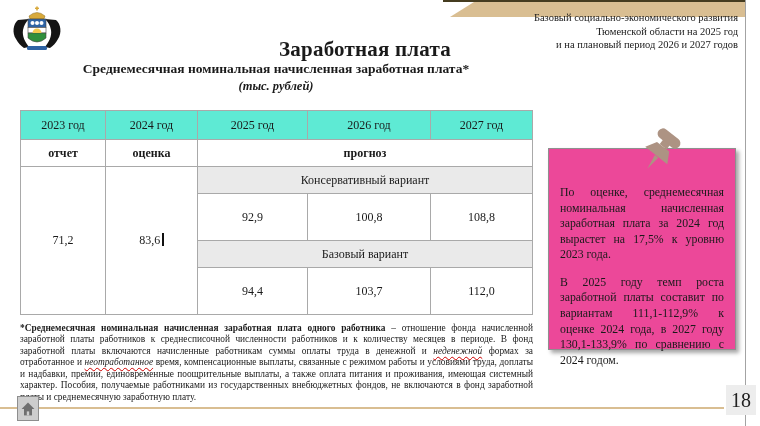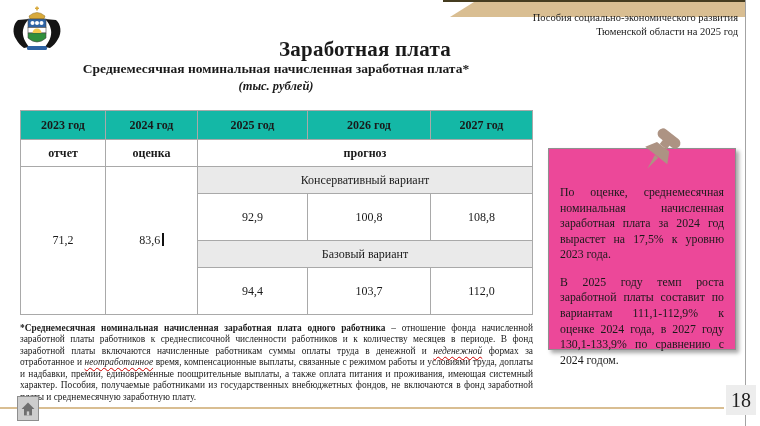--- a/index.html
+++ b/index.html
@@ -20,21 +20,21 @@
   .corner-note{position:absolute;top:11px;right:22px;width:320px;text-align:right;
     font-size:10.5px;line-height:13.5px;}
   
   .subtitle{position:absolute;left:20px;top:61px;width:512px;text-align:center;}
   .subtitle .l1{font-size:13.5px;font-weight:bold;}
   .subtitle .l2{font-size:12.5px;font-weight:bold;font-style:italic;margin-top:2px;}
   
   table.salary{position:absolute;left:20px;top:110px;border-collapse:collapse;table-layout:fixed;}
   table.salary td,table.salary th{border:1px solid #A9A9A9;text-align:center;vertical-align:middle;
     font-size:12px;padding:0 2px;}
-  tr.yr th{background:#14b8a6;font-weight:bold;height:28px;}
+  tr.yr th{background:#5eead4;font-weight:normal;height:28px;}
   tr.sub td{height:26px;font-weight:bold;}
   td.variant{background:#EAEAEA;height:26px;font-weight:normal;}
   tr.vals td{height:46px;}
   .caret{display:inline-block;width:1.5px;height:13px;background:#111;margin-left:2px;vertical-align:-2px;}
   
   .note-box{position:absolute;left:548px;top:148px;width:188px;height:202px;background:#ec4899;
     border:1px solid #8f8f8f;box-shadow:3px 3px 4px rgba(0,0,0,.35);box-sizing:border-box;
     padding:36px 11px 8px 11px;}
   .note-box p{margin:0 0 12px 0;font-size:11.8px;line-height:1.32;text-align:justify;}
   .pin{position:absolute;left:628px;top:124px;width:58px;height:58px;z-index:3;}
@@ -73,22 +73,23 @@
     <circle cx="22.5" cy="17" r="2" fill="#fff"></circle>
     <circle cx="27" cy="17" r="2" fill="#fff"></circle>
     <circle cx="31.5" cy="17" r="2" fill="#fff"></circle>
     <path d="M22.5 27 a4.5 4.5 0 0 1 9 0 z" fill="#F2C94C"></path>
     <rect x="17" y="40" width="20" height="4" rx="1.5" fill="#2E63A4"></rect>
   </svg>
 
   <h1 class="title">Заработная плата</h1>
 
   <div class="corner-note">
-    <div>Пособия социально-экономического развития</div>
+    <div>Базовый социально-экономического развития</div>
     <div>Тюменской области на 2025 год</div>
+    <div>и на плановый период 2026 и 2027 годов</div>
   </div>
 
   <div class="subtitle">
     <div class="l1">Среднемесячная номинальная начисленная заработная плата*</div>
     <div class="l2">(тыс. рублей)</div>
   </div>
 
   <table class="salary">
     <colgroup>
       <col style="width:85px">

